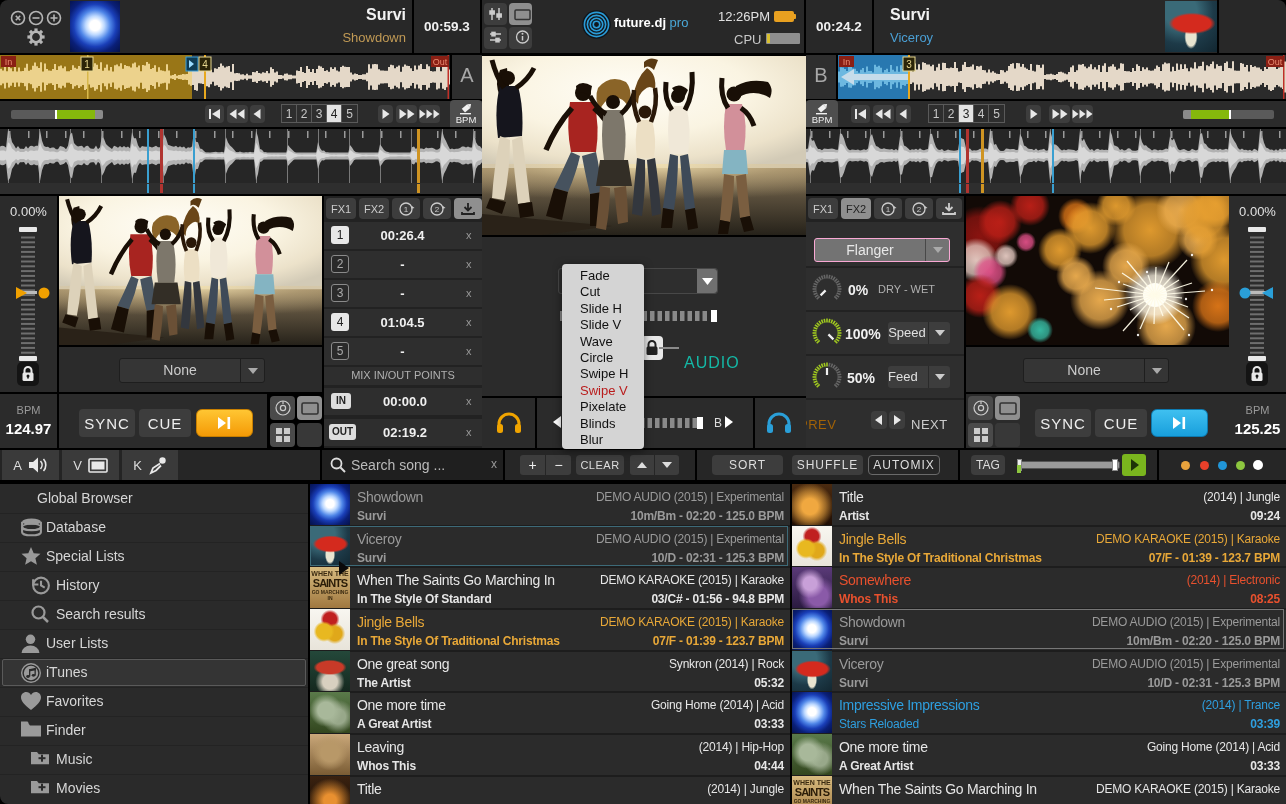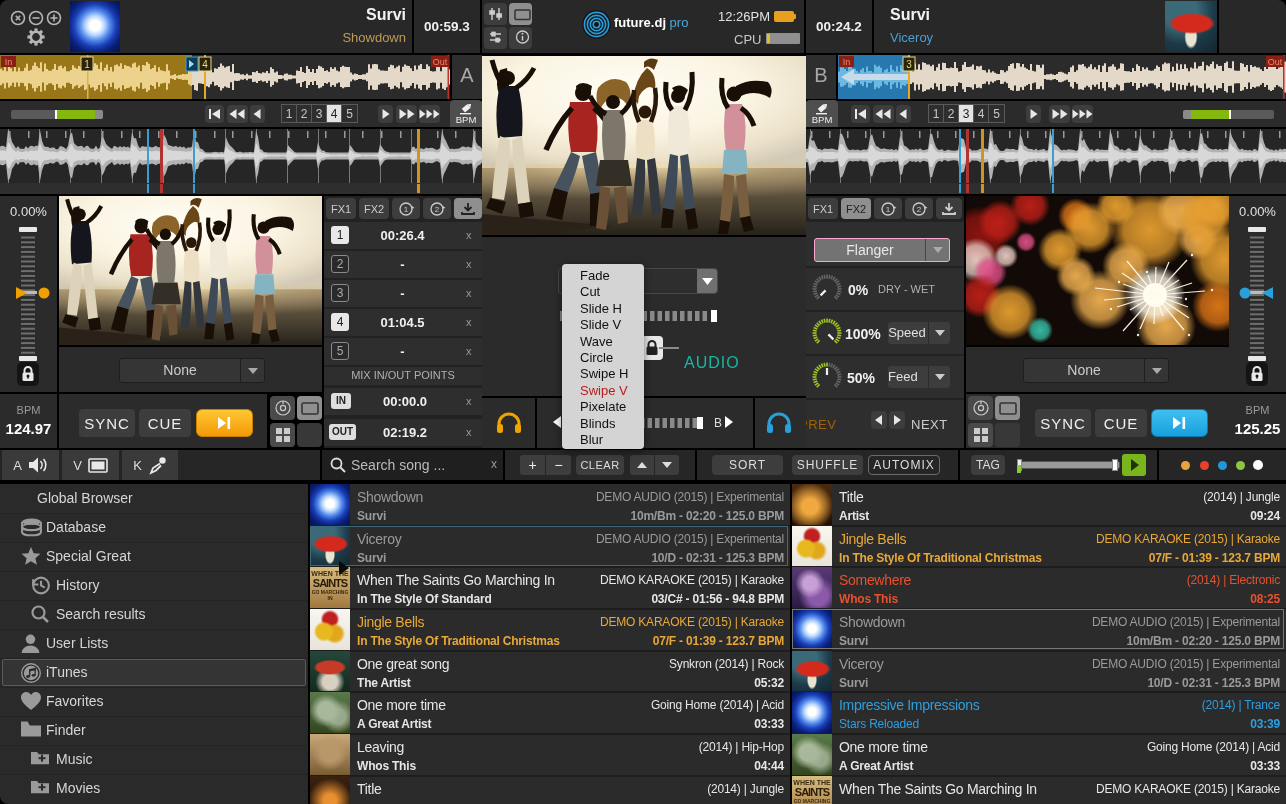--- a/index.html
+++ b/index.html
@@ -1151,21 +1151,21 @@
         <path d="M2,4 v5 a9,3 0 0 0 18,0 v-5" fill="none" stroke="#9a9a9a" stroke-width="2"></path>
         <path d="M2,9 v5 a9,3 0 0 0 18,0 v-5" fill="none" stroke="#9a9a9a" stroke-width="2"></path>
         <ellipse cx="11" cy="9" rx="9" ry="3" fill="none" stroke="#9a9a9a" stroke-width="1.5"></ellipse>
       </g>
     </svg></div>
 <div class="t" style="left:46px;top:519px;font-size:14px;color:#d6d6d6">Database</div>
 <div class="ab" style="left:0;top:513px;width:308px;height:1px;background:#232323"></div>
 <div class="ab" style="left:20px;top:546px"><svg width="22" height="20" viewBox="0 0 22 20">
       <path d="M11,1 L13.7,7.2 L20.5,7.8 L15.4,12.2 L16.9,18.8 L11,15.3 L5.1,18.8 L6.6,12.2 L1.5,7.8 L8.3,7.2Z" fill="#9a9a9a"></path>
     </svg></div>
-<div class="t" style="left:46px;top:548px;font-size:14px;color:#d6d6d6">Special Great</div>
+<div class="t" style="left:46px;top:548px;font-size:14px;color:#d6d6d6">Special Lists</div>
 <div class="ab" style="left:0;top:542px;width:308px;height:1px;background:#232323"></div>
 <div class="ab" style="left:30px;top:575px"><svg width="21" height="21" viewBox="0 0 20 20">
       <circle cx="10.5" cy="10" r="7.5" fill="none" stroke="#9a9a9a" stroke-width="2"></circle>
       <path d="M10.5,5.5 V10 L14,12" stroke="#9a9a9a" stroke-width="2" fill="none"></path>
       <path d="M3,4 L3,9 L8,9" fill="none" stroke="#9a9a9a" stroke-width="2"></path>
     </svg></div>
 <div class="t" style="left:56px;top:577px;font-size:14px;color:#d6d6d6">History</div>
 <div class="ab" style="left:0;top:571px;width:308px;height:1px;background:#232323"></div>
 <div class="ab" style="left:30px;top:604px"><svg width="20" height="20" viewBox="0 0 20 20">
       <circle cx="8.5" cy="8.5" r="6" fill="none" stroke="#9a9a9a" stroke-width="2.2"></circle>

